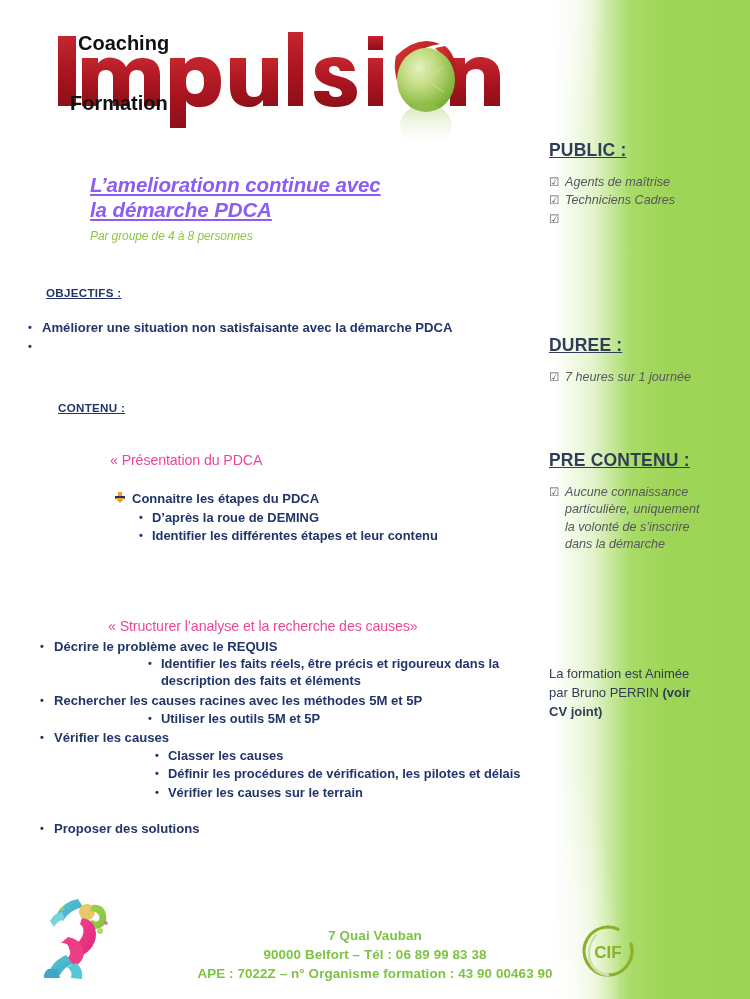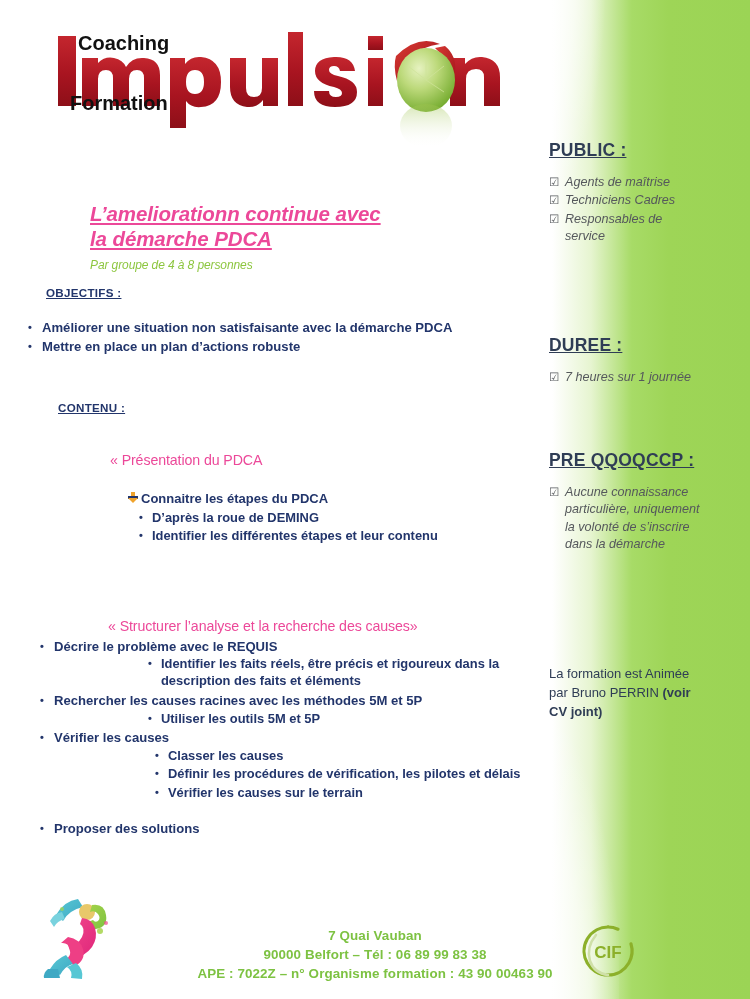--- a/index.html
+++ b/index.html
@@ -98,25 +98,24 @@
     width: 478px; height: 140px;
   }
   .logo-svg { display: block; }
 
   
   .title-block { position: absolute; left: 90px; top: 172px; width: 420px; }
   .doc-title {
     font-size: 20.5px;
     font-weight: bold;
     font-style: italic;
-    color: #ec4899;
+    color: #8b5cf6;
     text-decoration: underline;
     line-height: 1.24;
     letter-spacing: -0.1px;
-    margin-top: 29px;
   }
   .doc-subtitle {
     margin-top: 6px;
     font-size: 12px;
     font-style: italic;
     font-weight: normal;
     color: #8dc63f;
     letter-spacing: -0.1px;
   }
 
@@ -198,37 +197,36 @@
         <li>
           <span class="cbox">☑</span>
           <span>Agents de maîtrise</span>
         </li>
         <li>
           <span class="cbox">☑</span>
           <span>Techniciens Cadres</span>
         </li>
         <li>
           <span class="cbox">☑</span>
-          <span>Responsables de service</span>
         </li>
       </ul>
     </div>
 
     <div class="side-section" style="top:335px;">
       <div class="side-heading">DUREE :</div>
       <ul class="side-list">
         <li>
           <span class="cbox">☑</span>
           <span>7 heures  sur 1 journée</span>
         </li>
       </ul>
     </div>
 
     <div class="side-section" style="top:450px;">
-      <div class="side-heading">PRE QQOQCCP :</div>
+      <div class="side-heading">PRE CONTENU :</div>
       <ul class="side-list">
         <li>
           <span class="cbox">☑</span>
           <span>Aucune connaissance particulière, uniquement la volonté de s’inscrire dans la démarche</span>
         </li>
       </ul>
     </div>
 
     <div class="side-note" style="top:665px;">
       <span>La formation est Animée par Bruno PERRIN </span><b>(voir CV joint)</b>
@@ -308,31 +306,30 @@
 
   <div class="section-label" style="left:46px; top:286px;">OBJECTIFS :</div>
 
   <div class="bullets" style="left:28px; top:319px; width:470px;">
     <div class="b-row lvl1">
       <span class="b-dot">•</span>
       <span class="b-txt">Améliorer une situation non satisfaisante avec la démarche PDCA</span>
     </div>
     <div class="b-row lvl1">
       <span class="b-dot">•</span>
-      <span class="b-txt">Mettre en place un plan d’actions robuste</span>
     </div>
   </div>
 
   <div class="section-label" style="left:58px; top:401px;">CONTENU :</div>
 
   <div class="bullets" style="left:70px; top:452px; width:440px;">
     <div class="group-heading">« Présentation du PDCA</div>
   </div>
 
-  <div class="bullets" style="left:124px; top:490px; width:430px;text-align:center;">
+  <div class="bullets" style="left:115px; top:490px; width:430px;">
     <div class="b-row lvl2">
       <span class="b-dot">
         <svg width="10" height="11" viewBox="0 0 10 11" style="vertical-align:-1px">
           <rect x="3" y="0" width="4" height="4" fill="#f0a32c"></rect>
           <rect x="0" y="4" width="10" height="3" fill="#22356b"></rect>
           <path d="M0 6 L10 6 L5 11 Z" fill="#f0a32c"></path>
         </svg>
       </span>
       <span class="b-txt">Connaitre les étapes du PDCA</span>
     </div>

